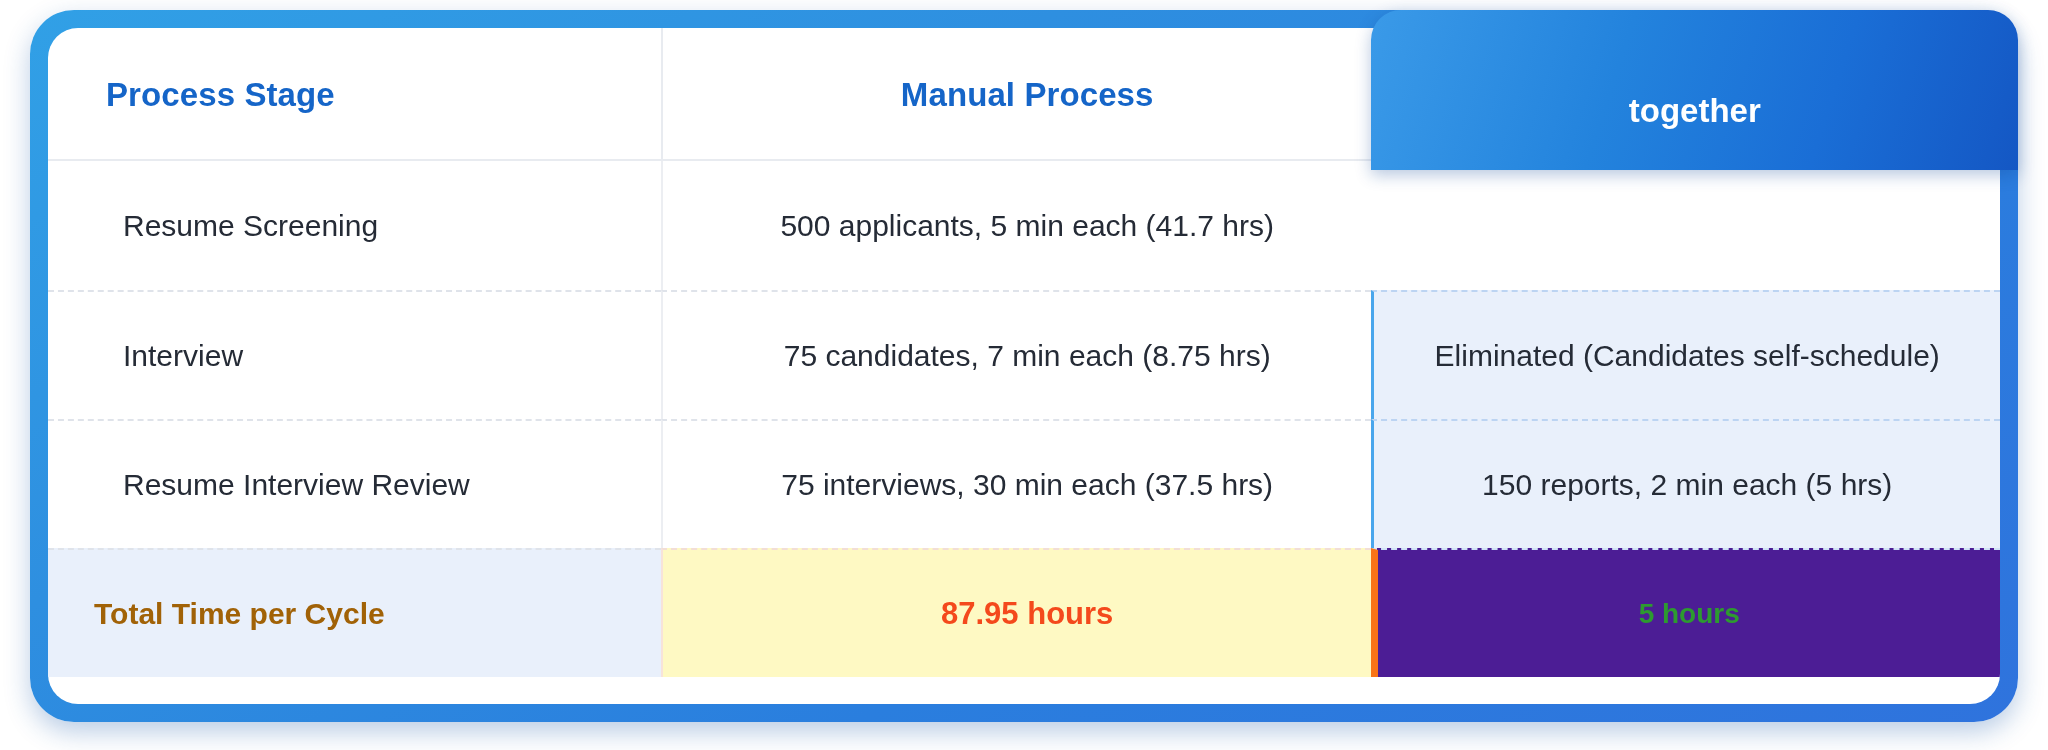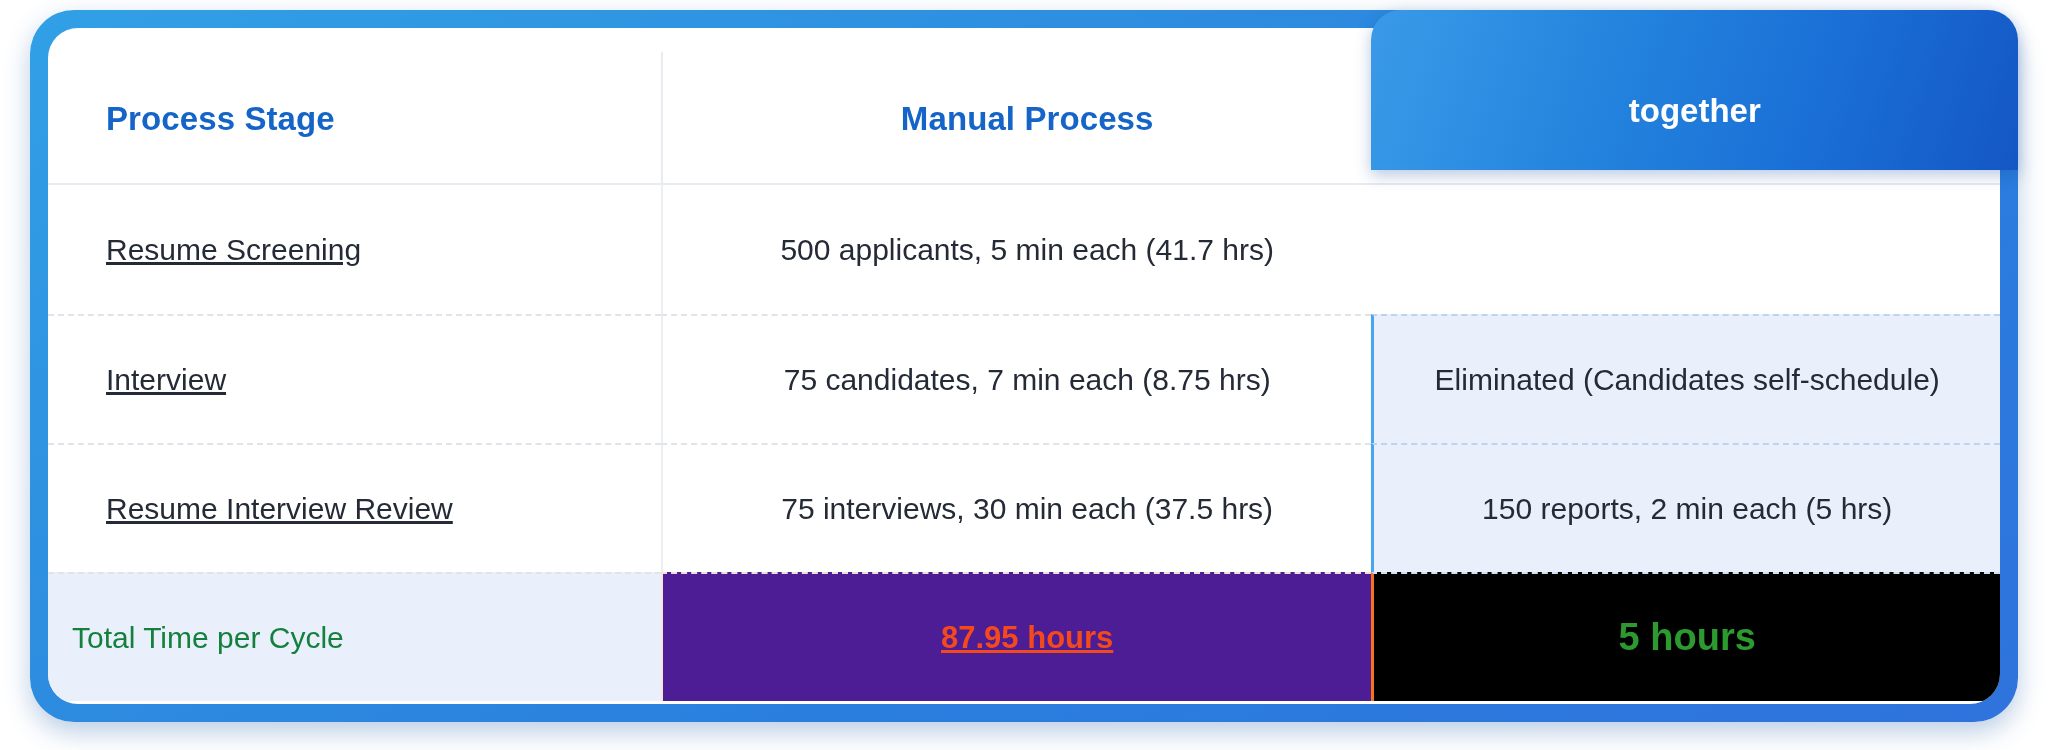--- a/index.html
+++ b/index.html
@@ -40,21 +40,20 @@
     background: #ffffff;
     border-radius: 30px;
     overflow: visible;
   }
 
   #table-clip {
     position: absolute;
     inset: 0;
     border-radius: 30px;
     overflow: hidden;
-    margin-top: 24px;
   }
 
   
   .row {
     display: flex;
     width: 100%;
   }
   .c1 { width: 31.4%; }
   .c2 { width: 36.4%; padding-left: 20px; }
   .c3 { width: 32.2%; }
@@ -103,21 +102,21 @@
   
   .drow { height: 129px; }
   .drow .cell {
     display: flex;
     align-items: center;
     height: 129px;
     font-size: 30px;
     color: #252b36;
     font-weight: normal;
   }
-  .drow .cell.c1 { padding-left: 58px; justify-content: flex-start; text-decoration: underline; }
+  .drow .cell.c1 { padding-left: 75px; justify-content: flex-start; }
   .drow .cell.c2 {
     justify-content: center;
     border-left: 2px solid #eceef2;
   }
   .drow .cell.c3 {
     justify-content: center;
     background: #e9f0fb;
     border-left: 3px solid #49a6ec;
   }
 
@@ -127,44 +126,44 @@
 
   
   #total-row { height: 129px; }
   #total-row .cell {
     display: flex;
     align-items: center;
     height: 129px;
     font-size: 30px;
   }
   #total-row .cell.c1 {
-    padding-left: 24px;
+    padding-left: 46px;
     justify-content: flex-start;
     background: #e9f0fb;
-    color: #15803d;
+    color: #a16207;
     border-top: 2px dashed #dfe3ea;
+    font-weight: bold;
   }
   #total-row .cell.c2 {
     justify-content: center;
-    background: #4c1d95;
+    background: #fef9c3;
     color: #f4491c;
     font-weight: bold;
     font-size: 31px;
     border-top: 2px dashed #f2ded6;
     border-left: 2px solid #f7e3da;
-    text-decoration: underline;
   }
   #total-row .cell.c3 {
     justify-content: center;
-    background: #000000;
+    background: #4c1d95;
     color: #2d9a30;
     font-weight: bold;
-    font-size: 38px;
+    font-size: 28px;
     border-top: 2px dashed #cfe3f6;
-    border-left: 3px solid #f97316;
+    border-left: 7px solid #f97316;
   }
 </style>
 </head>
 <body>
 
 <div id="frame-wrap">
   <div id="outer-frame"></div>
 
   <div id="table-card">
 

